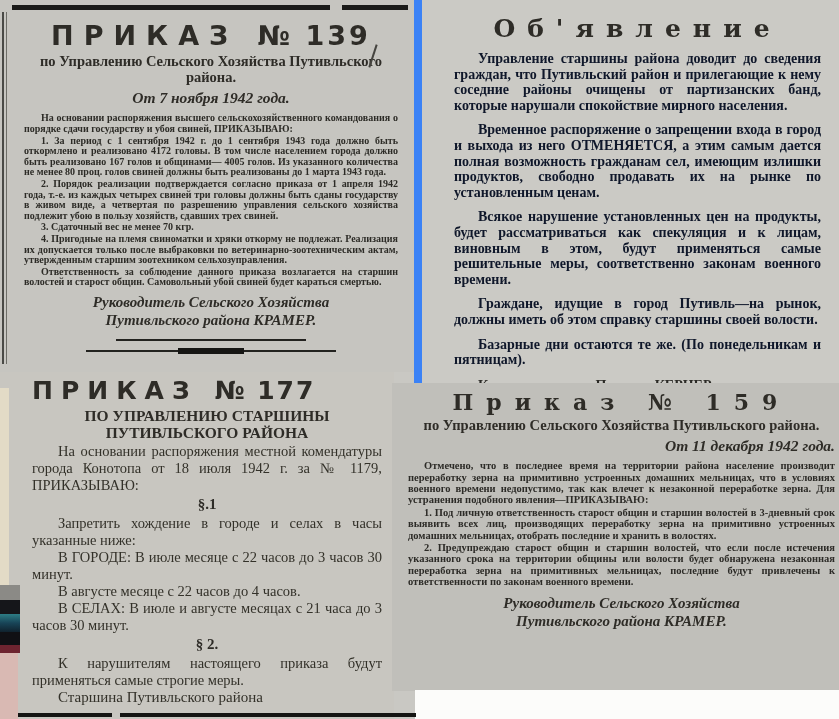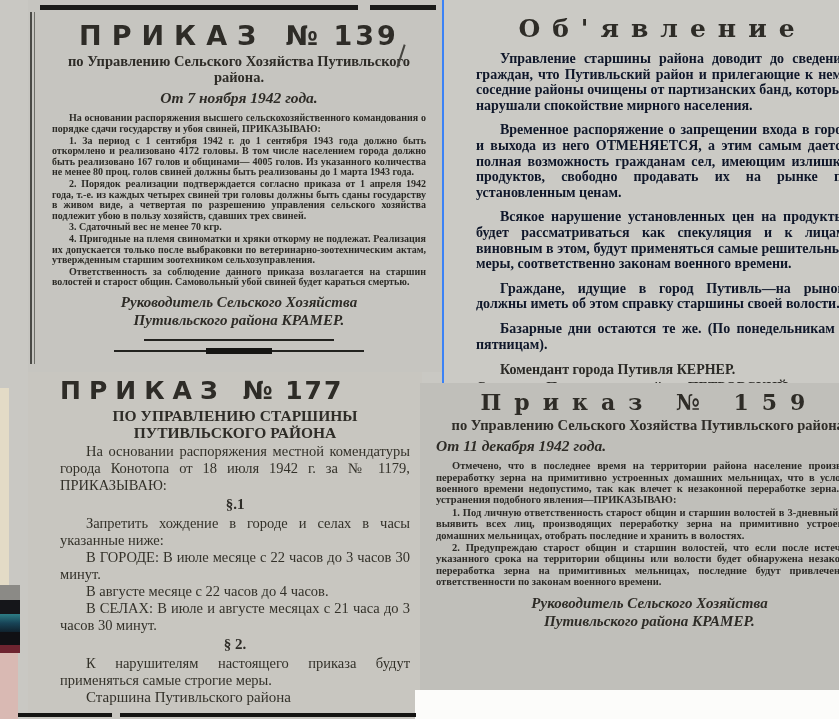--- a/index.html
+++ b/index.html
@@ -2,21 +2,21 @@
 <html><head>
 <meta charset="utf-8">
 <style>
   html,body{margin:0;padding:0;}
   body{
     width:839px;height:719px;position:relative;overflow:hidden;
     background:#c9c8c3;color:#2e2c27;
     font-family:"Liberation Serif", serif;
     -webkit-font-smoothing:antialiased;
   }
-  .doc{position:absolute;box-sizing:border-box;margin-left:28px;}
+  .doc{position:absolute;box-sizing:border-box;}
 
   
   #doc139{left:0;top:0;width:414px;height:372px;background:#c6c5c0;padding:14px 16px 0 24px;}
   #doc139 .top-rule-a{position:absolute;left:12px;top:5px;width:318px;height:5px;background:#1b1b19;}
   #doc139 .top-rule-b{position:absolute;left:342px;top:5px;width:66px;height:5px;background:#1b1b19;}
   #doc139 .vline-a{position:absolute;left:2px;top:12px;width:2px;height:352px;background:#4a4a46;}
   #doc139 .vline-b{position:absolute;left:6px;top:12px;width:1px;height:352px;background:#6e6e68;}
   #doc139 .pen-mark{position:absolute;left:372px;top:44px;width:2px;height:24px;background:#45443f;transform:rotate(18deg);}
   .t139{font-family:"DejaVu Sans", sans-serif;font-weight:bold;text-align:center;
         font-size:27px;letter-spacing:10px;margin:6px 0 2px 0;white-space:nowrap;}
@@ -26,21 +26,21 @@
   .body139 p{font-size:10px;font-weight:bold;line-height:10.6px;text-align:justify;
              text-indent:17px;margin:0 0 1px 0;color:#2c2b26;}
   .sig139{font-style:italic;font-weight:bold;font-size:15px;line-height:1.22;text-align:center;margin-top:5px;}
   .sep-line{width:190px;height:2px;background:#22221f;margin:9px auto 7px auto;}
   .sep-orn{position:relative;width:250px;height:6px;margin:0 auto;}
   .sep-orn .line{position:absolute;left:0;right:0;top:2px;height:2px;background:#22221f;}
   .sep-orn .bar{position:absolute;left:50%;top:0;transform:translateX(-50%);width:66px;height:6px;background:#161614;}
 
   
   #announce{left:414px;top:0;width:425px;height:384px;background:#cbcac5;
-            border-left:2px solid #3b82f6;padding:10px 18px 0 32px;}
+            border-left:8px solid #3b82f6;padding:10px 18px 0 32px;}
   .t-ann{font-family:"DejaVu Serif", serif;font-weight:bold;text-align:center;
          font-size:25px;letter-spacing:12px;margin:4px 0 8px 0;white-space:nowrap;}
   .body-ann p{font-size:14px;font-weight:bold;line-height:15.6px;text-align:justify;
               text-indent:24px;margin:0 0 9px 0;color:#0f172a;font-family:Liberation Serif, serif;}
   .sig-ann{font-size:14px;font-weight:bold;line-height:1.25;color:#2b2a26;}
   .sig-ann .s1{text-indent:24px;margin:0;}
   .sig-ann .s2{margin:0;}
   .date-ann{font-size:12px;font-weight:bold;margin:1px 0 0 28px;}
 
   
@@ -66,21 +66,21 @@
   .st-teal{top:226px;height:18px;width:20px;background:linear-gradient(180deg,#2d7d85,#184457,#10222e);}
   .st-black2{top:244px;height:13px;width:20px;background:#101014;}
   .st-maroon{top:257px;height:8px;width:20px;background:#6e2430;}
   .st-pink{top:265px;height:66px;width:18px;background:#d9b9b3;}
 
   
   #doc159{left:392px;top:383px;width:457px;height:308px;background:#c0bfba;padding:4px 14px 0 16px;}
   .t159{font-family:"DejaVu Serif", serif;font-weight:bold;text-align:center;
         font-size:22px;letter-spacing:13px;margin:2px 0 2px 0;white-space:nowrap;}
   .sub159{font-weight:bold;text-align:center;font-size:14.5px;line-height:1.12;margin:1px 10px;}
-  .date159{font-weight:bold;font-style:italic;text-align:left;font-size:15.5px;margin:4px 0 5px 0;}
+  .date159{font-weight:bold;font-style:italic;text-align:right;font-size:15.5px;margin:4px 0 5px 0;}
   .body159 p{font-size:10.5px;font-weight:bold;line-height:11.4px;text-align:justify;
              text-indent:16px;margin:0 0 1px 0;color:#2c2b27;}
   .sig159{font-style:italic;font-weight:bold;font-size:15px;line-height:1.25;text-align:center;margin-top:6px;}
 
   #white-corner{position:absolute;left:415px;top:690px;width:424px;height:29px;background:#fcfcfa;z-index:7;}
 </style>
 </head>
 <body>
 
 <div class="doc" id="doc139">

